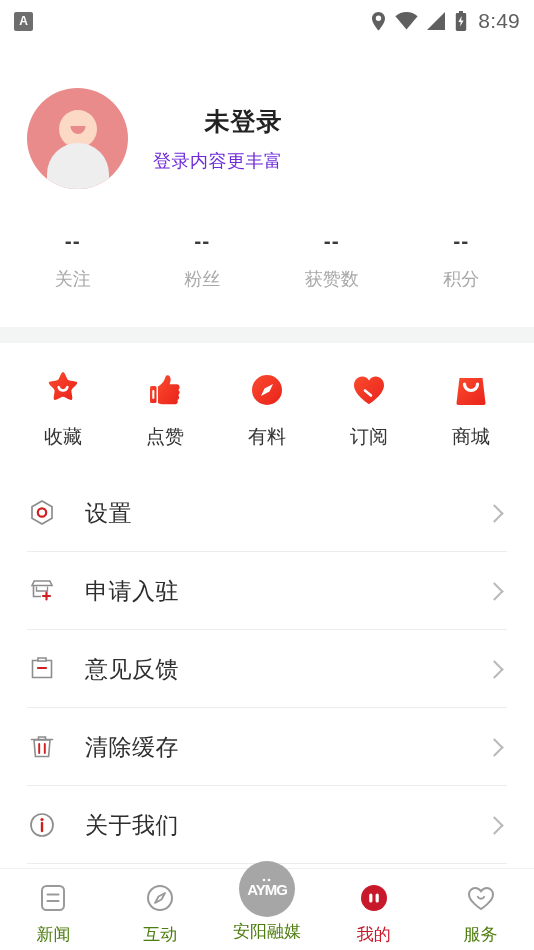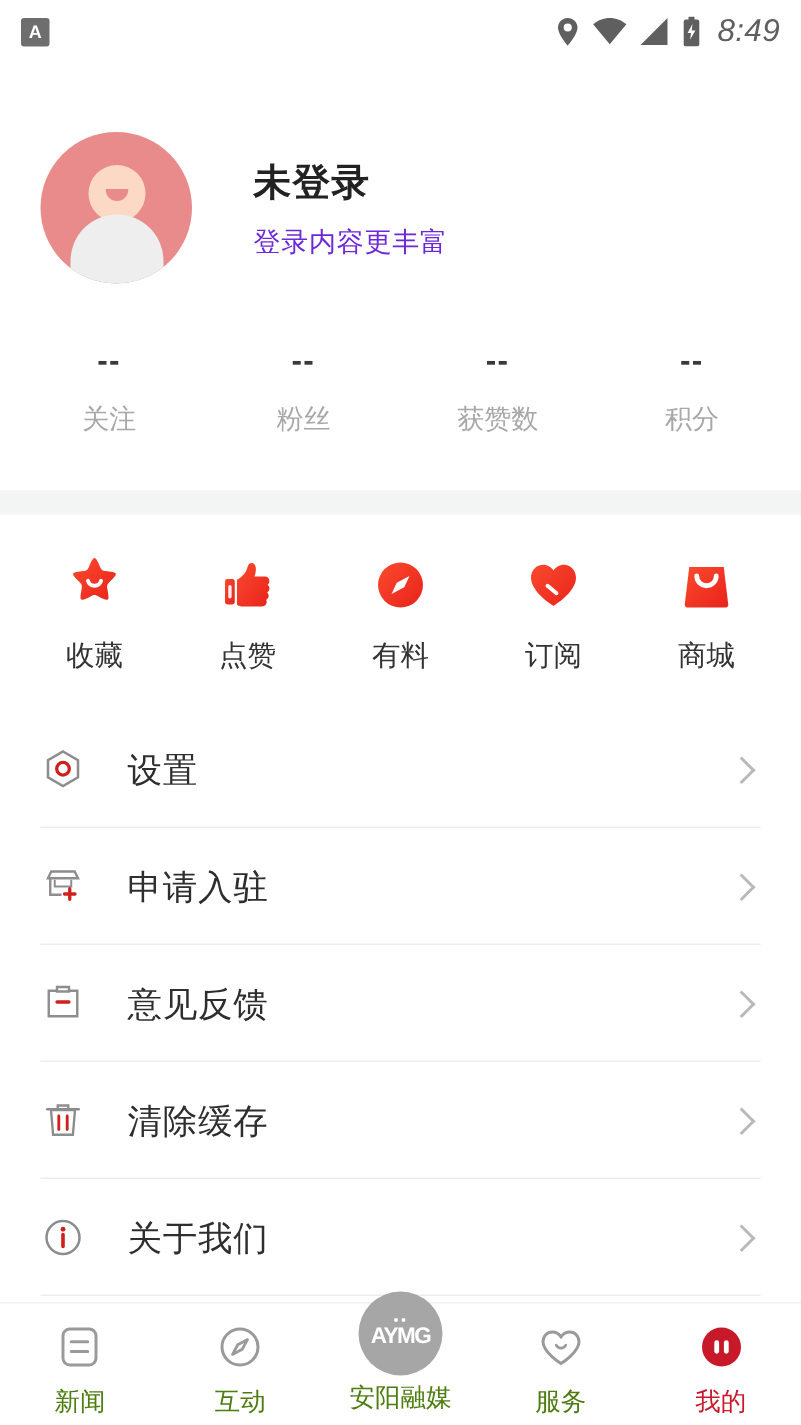--- a/index.html
+++ b/index.html
@@ -36,21 +36,20 @@
     display: flex;
     align-items: center;
     justify-content: center;
     line-height: 1;
   }
   .status-right {
     display: flex;
     align-items: center;
     gap: 9px;
     color: #5f5f5f;
-    font-style: italic;
   }
   .status-time {
     font-size: 21px;
     color: #5f5f5f;
     letter-spacing: 0.2px;
     margin-left: 2px;
   }
   .sicon { display: block; }
 
   
@@ -87,21 +86,21 @@
   }
   .avatar .body {
     position: absolute;
     width: 62px; height: 46px;
     border-radius: 32px 32px 5px 5px;
     background: #eeeeee;
     left: 50%;
     bottom: 0;
     transform: translateX(-50%);
   }
-  .profile-text { margin-left: 41px; }
+  .profile-text { margin-left: 25px; text-align: right; }
   .profile-title {
     font-size: 25px;
     color: #222222;
     font-weight: bold;
     letter-spacing: 1px;
   }
   .profile-sub {
     font-size: 18px;
     color: #6d28d9;
     margin-top: 11px;
@@ -484,36 +483,36 @@
           <svg width="46" height="30" viewBox="0 0 46 30">
             <text x="23" y="21" text-anchor="middle" fill="#ffffff" font-family="Liberation Sans, sans-serif" font-size="15" font-weight="bold" letter-spacing="-1">AYMG</text>
             <circle cx="20" cy="6" r="1.3" fill="#ffffff"></circle>
             <circle cx="25" cy="6" r="1.3" fill="#ffffff"></circle>
           </svg>
         </div>
       </div>
       <div class="tab-label">安阳融媒</div>
     </div>
 
-    <div class="tab">
-      <div class="tab-icon">
-        <svg width="32" height="32" viewBox="0 0 32 32">
-          <path d="M16 27S4 19.5 4 12.5C4 8.7 6.8 6 10.2 6c2.3 0 4.4 1.3 5.8 3.2C17.4 7.3 19.5 6 21.8 6 25.2 6 28 8.7 28 12.5 28 19.5 16 27 16 27z" fill="none" stroke="#9a9a9a" stroke-width="2"></path>
-          <path d="M12.8 14.8a3.6 3.6 0 0 0 6.4 0" fill="none" stroke="#9a9a9a" stroke-width="1.8" stroke-linecap="round"></path>
-        </svg>
-      </div>
-      <div class="tab-label">服务</div>
-    </div>
-
     <div class="tab active">
       <div class="tab-icon">
         <svg width="32" height="32" viewBox="0 0 32 32">
           <circle cx="16" cy="16" r="13" fill="#c8192b"></circle>
           <rect x="11.2" y="11.5" width="3.2" height="9" rx="1.6" fill="#ffffff"></rect>
           <rect x="17.6" y="11.5" width="3.2" height="9" rx="1.6" fill="#ffffff"></rect>
         </svg>
       </div>
       <div class="tab-label">我的</div>
     </div>
 
+    <div class="tab">
+      <div class="tab-icon">
+        <svg width="32" height="32" viewBox="0 0 32 32">
+          <path d="M16 27S4 19.5 4 12.5C4 8.7 6.8 6 10.2 6c2.3 0 4.4 1.3 5.8 3.2C17.4 7.3 19.5 6 21.8 6 25.2 6 28 8.7 28 12.5 28 19.5 16 27 16 27z" fill="none" stroke="#9a9a9a" stroke-width="2"></path>
+          <path d="M12.8 14.8a3.6 3.6 0 0 0 6.4 0" fill="none" stroke="#9a9a9a" stroke-width="1.8" stroke-linecap="round"></path>
+        </svg>
+      </div>
+      <div class="tab-label">服务</div>
+    </div>
+
   </div>
 
 </div>
 
 </body></html>

